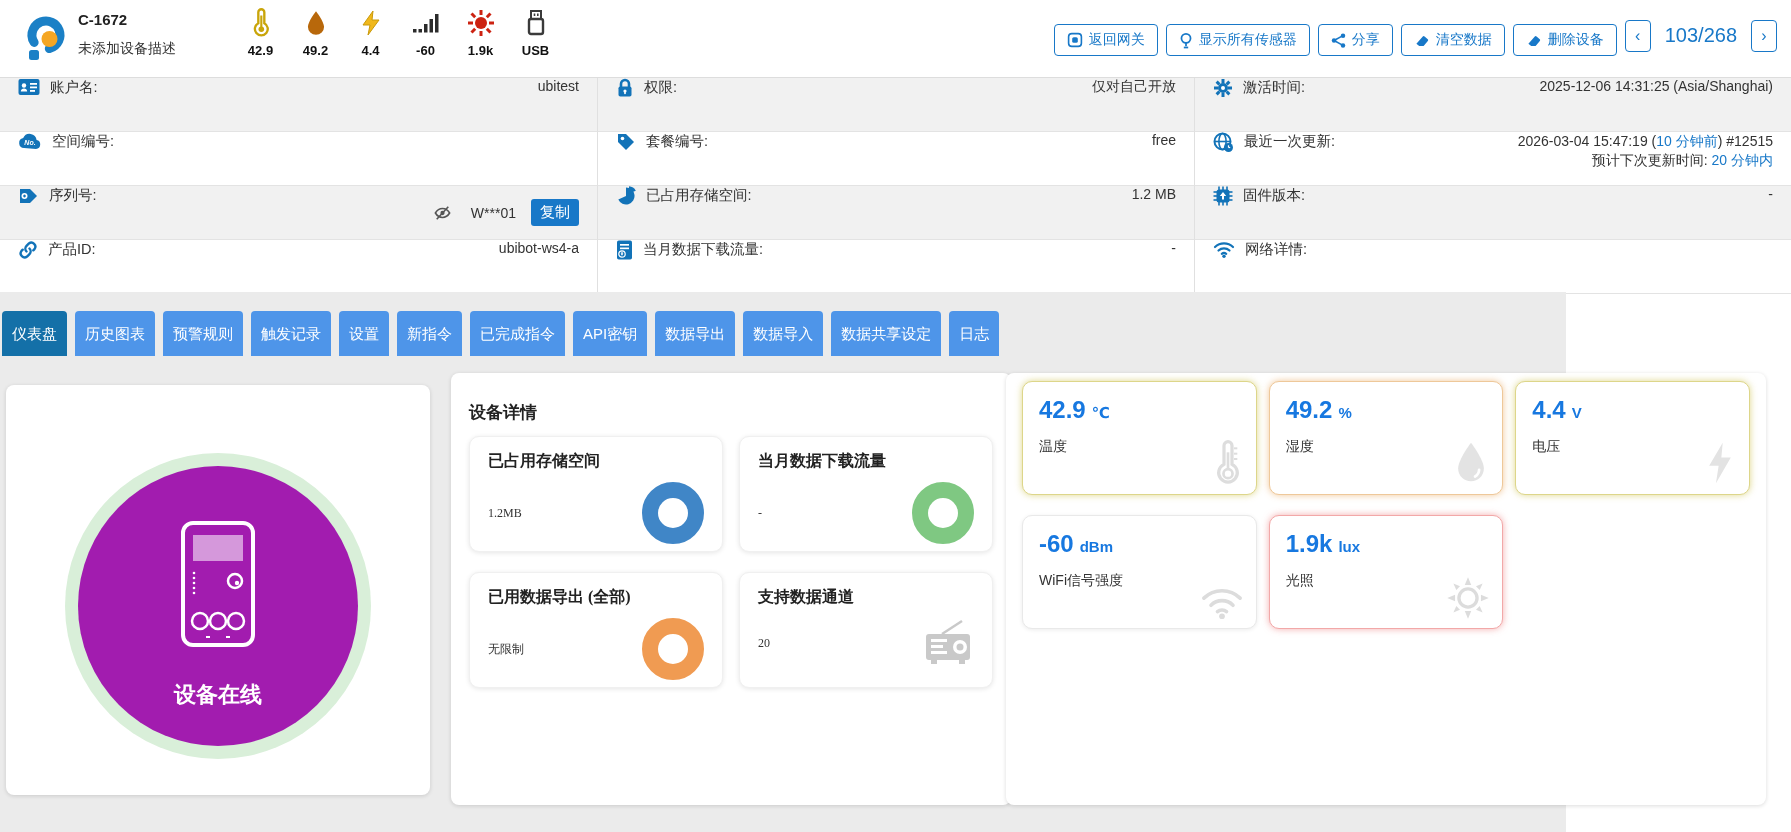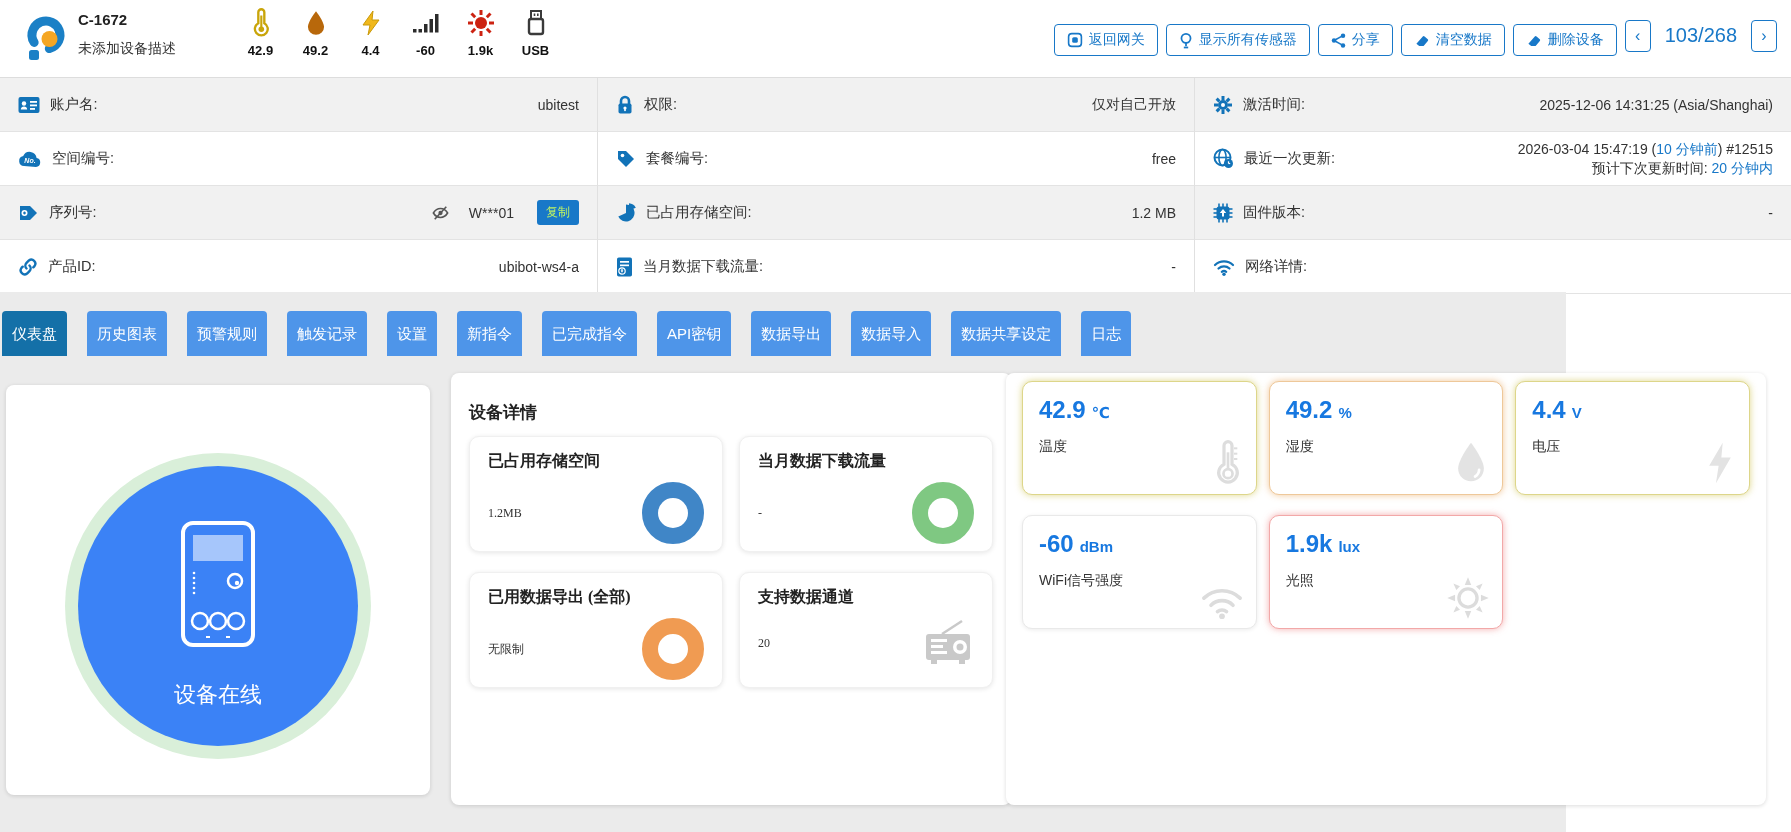--- a/index.html
+++ b/index.html
@@ -18,46 +18,46 @@
   .qs .qval{font-size:13px;font-weight:bold;color:#111;margin-top:3px;}
   .actions{position:absolute;right:14px;top:15px;display:flex;align-items:center;gap:8px;}
   .btn{display:flex;align-items:center;gap:6px;height:32px;padding:0 12px;border:1px solid #1878c8;
        border-radius:4px;background:#fff;color:#1878c8;font-size:14px;cursor:pointer;white-space:nowrap;margin-top:9px;}
   .pager-btn{width:26px;height:32px;border:1px solid #1878c8;border-radius:4px;background:#fff;
        color:#1878c8;font-size:16px;display:flex;align-items:center;justify-content:center;cursor:pointer;}
   .pager-page{font-size:20px;color:#1878c8;margin:8px 6px;}
 
   
   .info-grid{display:grid;grid-template-columns:597px 597px 597px;border-top:1px solid #ddd;}
-  .cell{display:flex;align-items:center;padding:0 18px;border-bottom:1px solid #e3e3e3;height:53px;}
+  .cell{display:flex;padding:0 18px;border-bottom:1px solid #e3e3e3;height:53px;}
   .cell.c2,.cell.c3{border-left:1px solid #e0e0e0;}
   .r-odd{background:#f1f1f1;}
   .r-even{background:#fff;}
   .cell .lbl{font-size:14.5px;color:#333;margin-left:10px;}
   .cell .val{margin-left:auto;font-size:14px;color:#333;text-align:right;}
   .blue{color:#1878c8;}
-  .copy-btn{display:inline-block;background:#1878c8;color:#bef264;font-size:12px;padding:4px 9px;
-       border-radius:3px;margin-left:16px;cursor:pointer;}
+  .copy-btn{display:inline-block;background:#1878c8;color:#ffffff;font-size:15px;padding:4px 9px;
+       border-radius:3px;margin-left:8px;cursor:pointer;}
   .redacted{width:170px;height:24px;border-radius:4px;filter:blur(5px);
        background:linear-gradient(90deg,#cdcdcd,#ececec 40%,#d2d2d2 70%,#e6e6e6);}
   .two-line{line-height:19px;font-size:13.5px;}
   .serial-wrap{margin-left:auto;display:flex;align-items:center;gap:7px;}
 
   
   .lower{position:absolute;top:292px;left:0;width:1566px;height:540px;background:#ebebeb;}
-  .tabbar{display:flex;gap:20px;padding:19px 0 0 2px;height:45px;}
+  .tabbar{display:flex;gap:8px;padding:19px 0 0 2px;height:45px;}
   .tab{background:#4e95e9;color:#fff;font-size:15px;line-height:45px;padding:0 10px;
        border-radius:4px 4px 0 0;cursor:pointer;white-space:nowrap;}
   .tab.active{background:#1470a8;}
 
   
   .card{position:absolute;background:#fff;border-radius:8px;box-shadow:0 1px 4px rgba(0,0,0,.14);}
   .status-card{left:6px;top:93px;width:424px;height:410px;}
   .ring{position:absolute;left:59px;top:68px;width:306px;height:306px;border-radius:50%;background:#d9efd9;}
-  .ring-in{position:absolute;left:13px;top:13px;width:280px;height:280px;border-radius:50%;background:#3b82f6;}
+  .ring-in{position:absolute;left:13px;top:13px;width:280px;height:280px;border-radius:50%;background:#a21caf;font-weight:bold;}
   .status-txt{position:absolute;left:0;right:0;top:214px;text-align:center;color:#fff;font-size:22px;}
   .dev-illu{position:absolute;left:103px;top:55px;}
 
   .device-card{left:451px;top:81px;width:560px;height:432px;padding:0;}
   .card-title{font-size:17px;font-weight:bold;color:#222;padding:28px 18px 12px 18px;}
   .subgrid{display:grid;grid-template-columns:1fr 1fr;gap:20px 16px;padding:0 18px;}
   .subcard{background:#fff;border:1px solid #f0f0f0;border-radius:10px;box-shadow:0 1px 5px rgba(0,0,0,.10);
        padding:14px 18px;height:86px;font-family:Liberation Serif, serif;}
   .sub-title{font-size:16px;font-weight:bold;color:#222;}
   .sub-row{display:flex;align-items:center;justify-content:space-between;margin-top:10px;}

